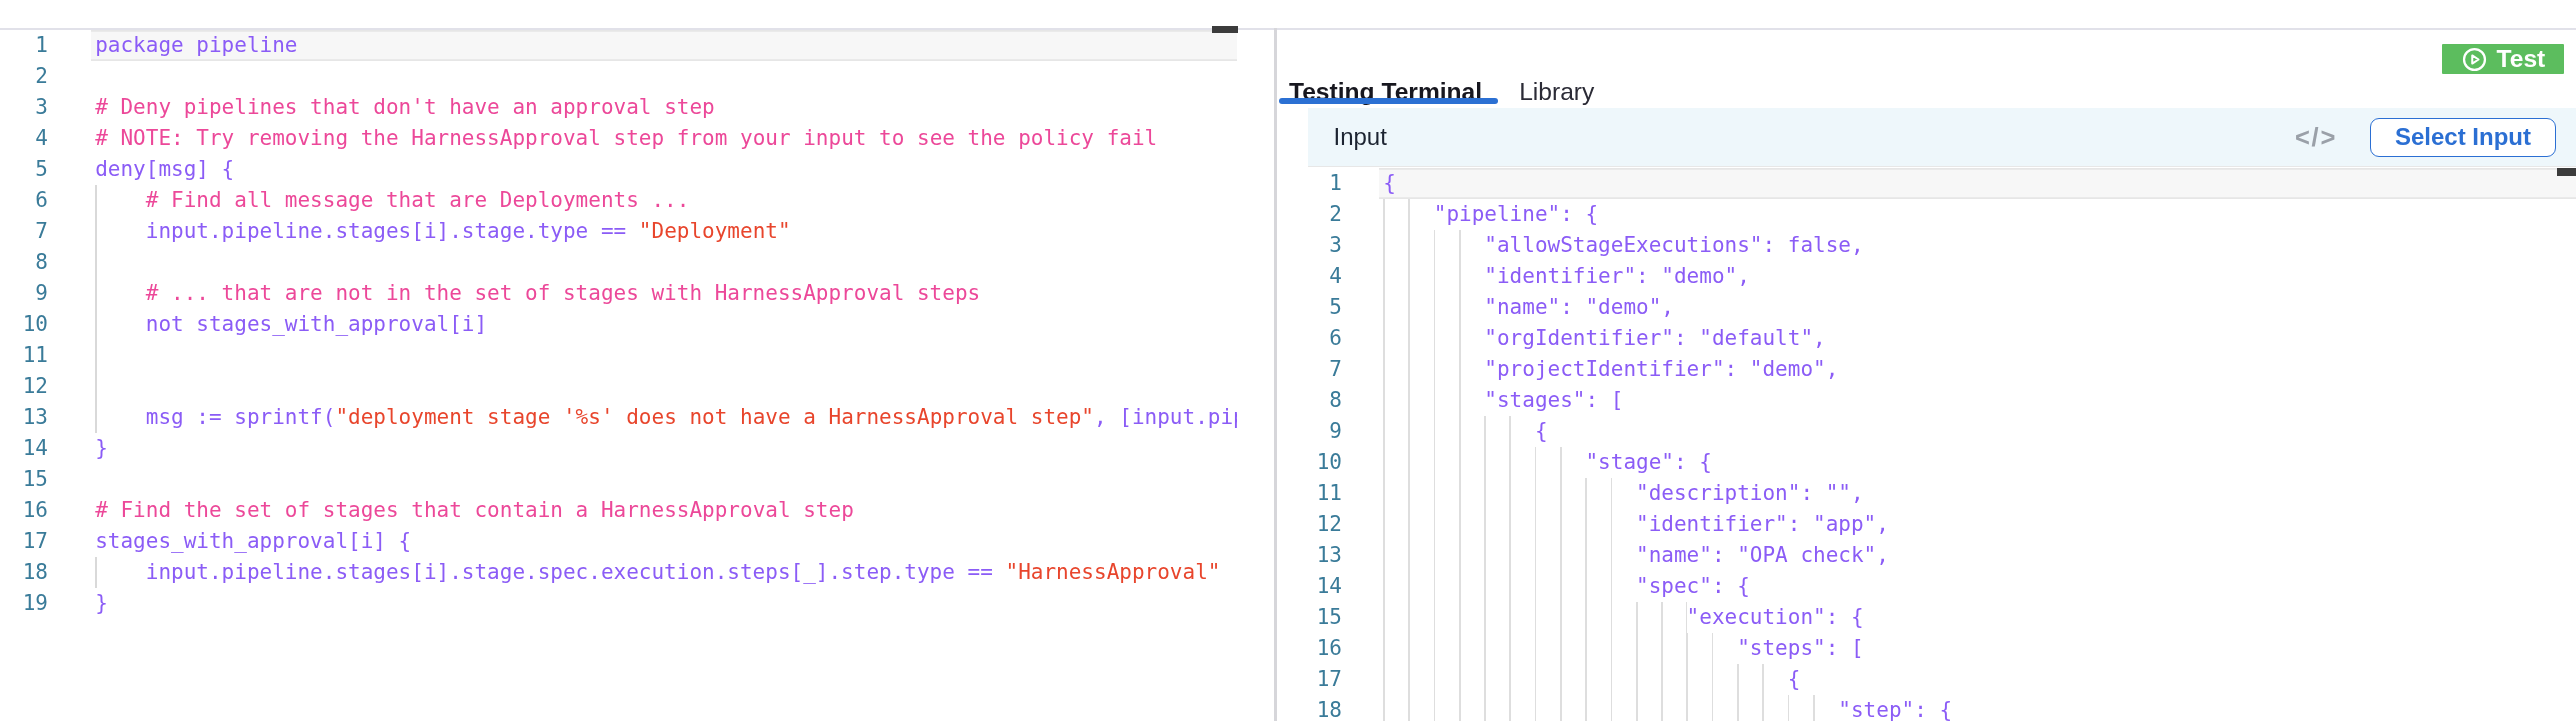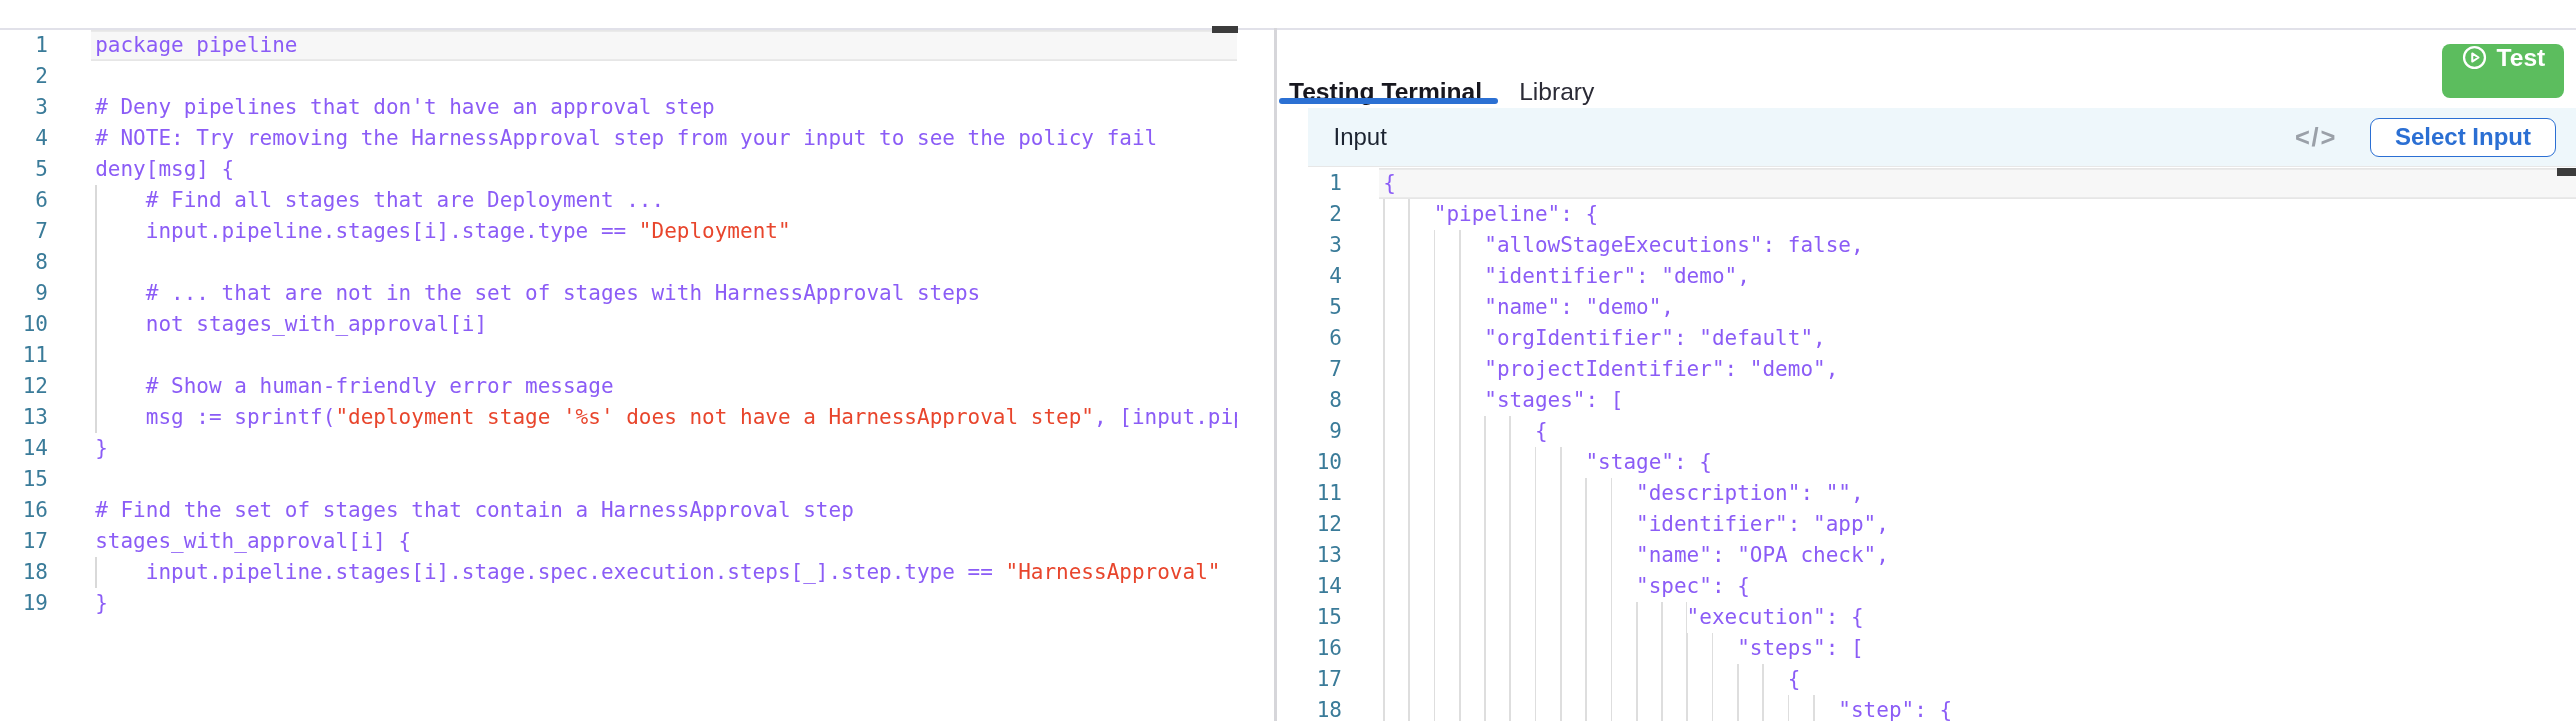--- a/index.html
+++ b/index.html
@@ -11,21 +11,21 @@
   
   .editor{position:absolute;overflow:hidden;background:#fff;
           font-family:"DejaVu Sans Mono","Liberation Mono",monospace;font-size:21px;}
   .row{display:flex;height:31px;line-height:31px;white-space:pre;}
   .ln{flex:none;text-align:right;color:#3a7b99;user-select:none;}
   .content{flex:none;overflow:hidden;}
   .indent{display:inline-block;height:31px;vertical-align:top;}
   .g4{background:repeating-linear-gradient(to right,#d9d9d9 0,#d9d9d9 1.7px,transparent 1.7px,transparent 4ch);}
   .g2{background:repeating-linear-gradient(to right,#dedede 0,#dedede 1.7px,transparent 1.7px,transparent 2ch);}
   .seg-code{color:#8b5cf6;text-align:center;}
-  .seg-comment{color:#8b5cf6;}
+  .seg-comment{color:#ec4899;}
   .seg-string{color:#e8452c;}
   .row.current .content{background:#f7f7f7;box-shadow:inset 0 1.7px #e6e6e6, inset 0 -1.7px #e6e6e6;}
 
   
   #left-editor{left:0;top:30px;width:1237px;height:692px;}
   #left-editor .ln{width:48px;}
   #left-editor .content{margin-left:43px;width:1145px;padding-left:4.2px;}
 
   
   #json-editor{left:1278px;top:168px;width:1298px;height:554px;}
@@ -34,22 +34,22 @@
 
   .ruler-mark{position:absolute;background:#3c3c3c;}
 
   
   .right-panel{position:absolute;left:1277px;top:30px;width:1299px;height:692px;background:#fff;}
   .tabbar{position:absolute;left:0;top:0;width:100%;height:76px;}
   .tabs{position:absolute;left:12px;top:0;height:76px;display:flex;align-items:flex-end;gap:37px;}
   .tab{font-size:24.6px;color:#2b2b36;cursor:pointer;}
   .tab.active{font-weight:700;color:#17171f;}
   .tab-underline{position:absolute;left:1.7px;top:68px;width:219px;height:6px;background:#2b70d3;border-radius:3.4px;}
-  .test-btn{position:absolute;right:12px;top:14.4px;height:54px;padding:0 18.7px;display:inline-flex;
-            align-items:flex-start;gap:8.5px;background:#5cbd5e;border:none;border-radius:8px;
+  .test-btn{position:absolute;right:12px;top:14.4px;height:30px;padding:0 18.7px;display:inline-flex;
+            align-items:center;gap:8.5px;background:#5cbd5e;border:none;border-radius:1px;
             color:#fff;font-size:24.6px;font-weight:700;font-family:"Liberation Sans",sans-serif;cursor:pointer;}
   .input-header{position:absolute;left:0;top:78px;width:100%;height:59px;background:#eef7fb;
                 border-bottom:1.7px solid #e7e7e7;display:flex;align-items:center;box-sizing:border-box;
                 padding:0 51px 0 25.5px;margin-left:31px;}
   .input-title{font-size:24px;font-weight:500;color:#1c2431;}
   .header-spacer{flex:1;}
   .code-toggle{font-size:25.5px;font-weight:600;color:#9aa0a8;letter-spacing:1.7px;cursor:pointer;
                background:none;border:none;font-family:"Liberation Sans",sans-serif;margin-right:27px;}
   .select-input-btn{height:39px;padding:0 24px;background:#fff;border:1.7px solid #2b6fd3;border-radius:9px;
                     color:#2b6fd3;font-size:24px;font-weight:600;font-family:"Liberation Sans",sans-serif;cursor:pointer;}
@@ -60,27 +60,27 @@
 <div class="app">
 
   <div class="top-border"></div>
 
   <div class="editor" id="left-editor">
       <div class="row current"><div class="ln">1</div><div class="content"><span class="seg-code">package pipeline</span></div></div>
       <div class="row"><div class="ln">2</div><div class="content"></div></div>
       <div class="row"><div class="ln">3</div><div class="content"><span class="seg-comment"># Deny pipelines that don't have an approval step</span></div></div>
       <div class="row"><div class="ln">4</div><div class="content"><span class="seg-comment"># NOTE: Try removing the HarnessApproval step from your input to see the policy fail</span></div></div>
       <div class="row"><div class="ln">5</div><div class="content"><span class="seg-code">deny[msg] {</span></div></div>
-      <div class="row"><div class="ln">6</div><div class="content"><span class="indent g4" style="width: 4ch;"></span><span class="seg-comment"># Find all stages that are Deployment ...</span></div></div>
+      <div class="row"><div class="ln">6</div><div class="content"><span class="indent g4" style="width: 4ch;"></span><span class="seg-comment"># Find all message that are Deployments ...</span></div></div>
       <div class="row"><div class="ln">7</div><div class="content"><span class="indent g4" style="width: 4ch;"></span><span class="seg-code">input.pipeline.stages[i].stage.type == </span><span class="seg-string">"Deployment"</span></div></div>
       <div class="row"><div class="ln">8</div><div class="content"><span class="indent g4" style="width: 4ch;"></span></div></div>
       <div class="row"><div class="ln">9</div><div class="content"><span class="indent g4" style="width: 4ch;"></span><span class="seg-comment"># ... that are not in the set of stages with HarnessApproval steps</span></div></div>
       <div class="row"><div class="ln">10</div><div class="content"><span class="indent g4" style="width: 4ch;"></span><span class="seg-code">not stages_with_approval[i]</span></div></div>
       <div class="row"><div class="ln">11</div><div class="content"><span class="indent g4" style="width: 4ch;"></span></div></div>
-      <div class="row"><div class="ln">12</div><div class="content"><span class="indent g4" style="width: 4ch;"></span><span class="seg-comment"># Show a human-friendly error message</span></div></div>
+      <div class="row"><div class="ln">12</div><div class="content"><span class="indent g4" style="width: 4ch;"></span></div></div>
       <div class="row"><div class="ln">13</div><div class="content"><span class="indent g4" style="width: 4ch;"></span><span class="seg-code">msg := sprintf(</span><span class="seg-string">"deployment stage '%s' does not have a HarnessApproval step"</span><span class="seg-code">, [input.pipel</span></div></div>
       <div class="row"><div class="ln">14</div><div class="content"><span class="seg-code">}</span></div></div>
       <div class="row"><div class="ln">15</div><div class="content"></div></div>
       <div class="row"><div class="ln">16</div><div class="content"><span class="seg-comment"># Find the set of stages that contain a HarnessApproval step</span></div></div>
       <div class="row"><div class="ln">17</div><div class="content"><span class="seg-code">stages_with_approval[i] {</span></div></div>
       <div class="row"><div class="ln">18</div><div class="content"><span class="indent g4" style="width: 4ch;"></span><span class="seg-code">input.pipeline.stages[i].stage.spec.execution.steps[_].step.type == </span><span class="seg-string">"HarnessApproval"</span></div></div>
       <div class="row"><div class="ln">19</div><div class="content"><span class="seg-code">}</span></div></div>
     </div>
   <div class="ruler-mark" style="left:1212px;top:26px;width:25.5px;height:6.8px;"></div>
 

